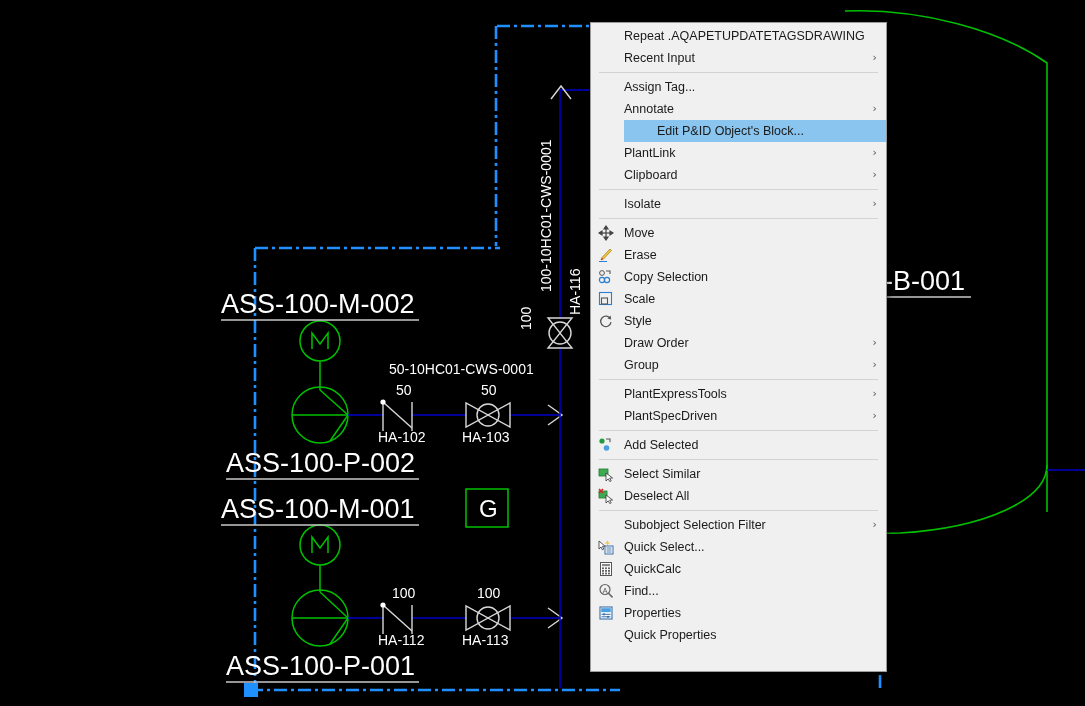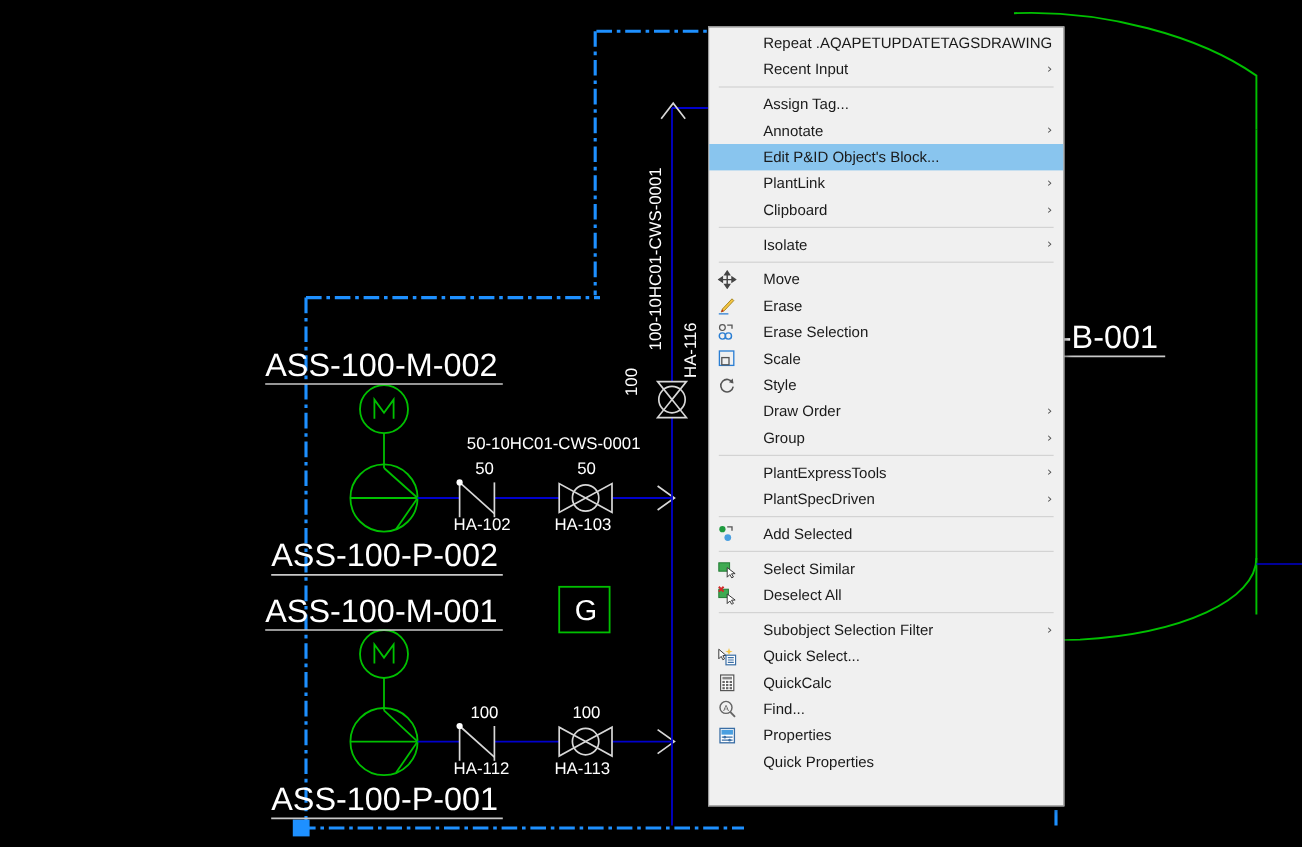--- a/index.html
+++ b/index.html
@@ -15,24 +15,24 @@
   
   #ctxmenu{
     position:absolute;left:590px;top:22px;width:297px;height:650px;
     background:#f0f0f0;border:1px solid #9a9a9a;
     box-shadow:2px 2px 5px rgba(0,0,0,.45);
     font-family:"Liberation Sans",sans-serif;font-size:12.5px;color:#1a1a1a;
     box-sizing:border-box;padding:2px 0;
   }
   .mi{
     position:relative;height:22px;line-height:22px;
-    padding-left:45px;padding-right:22px;white-space:nowrap;cursor:default;
+    padding-left:33px;padding-right:22px;white-space:nowrap;cursor:default;
     overflow:hidden;
   }
-  .mi.sel{background:#89c5ee;}
+  .mi.sel{background:#89c5ee;margin-left:33px;}
   .mi .arrow{
     position:absolute;right:9px;top:0;line-height:22px;
     font-size:11px;color:#555;font-family:"DejaVu Sans",sans-serif;
   }
   .sep{height:1px;margin:3px 8px 3px 8px;background:#d3d3d3;}
   .ico{position:absolute;left:7px;top:3px;width:16px;height:16px;}
   .ico svg{display:block;}
 </style>
 </head>
 <body>
@@ -218,21 +218,21 @@
             <line x1="1" y1="14.5" x2="9" y2="14.5" stroke="#2a7ed3" stroke-width="1"></line>
           </svg>
         </span><span>Erase</span></div>
       <div class="mi"><span class="ico">
           <svg width="16" height="16" viewBox="0 0 16 16">
             <circle cx="4" cy="4" r="2.4" fill="none" stroke="#555" stroke-width="1"></circle>
             <path d="M8 2 L12 2 L12 5" fill="none" stroke="#555" stroke-width="1.1"></path>
             <circle cx="4" cy="11" r="2.6" fill="none" stroke="#2a7ed3" stroke-width="1.2"></circle>
             <circle cx="9" cy="11" r="2.6" fill="none" stroke="#2a7ed3" stroke-width="1.2"></circle>
           </svg>
-        </span><span>Erase Selection</span></div>
+        </span><span>Copy Selection</span></div>
       <div class="mi"><span class="ico">
           <svg width="16" height="16" viewBox="0 0 16 16">
             <rect x="1.5" y="1.5" width="12" height="12" fill="none" stroke="#2a7ed3" stroke-width="1.1"></rect>
             <rect x="3.5" y="7" width="6" height="6" fill="none" stroke="#555" stroke-width="1.1"></rect>
           </svg>
         </span><span>Scale</span></div>
       <div class="mi"><span class="ico">
           <svg width="16" height="16" viewBox="0 0 16 16">
             <path d="M12.5 6 A5.2 5.2 0 1 0 13 9.2" fill="none" stroke="#555" stroke-width="1.3"></path>
             <path d="M12.6 2.4 L13.2 6.6 L9.4 5.6 Z" fill="#555"></path>

